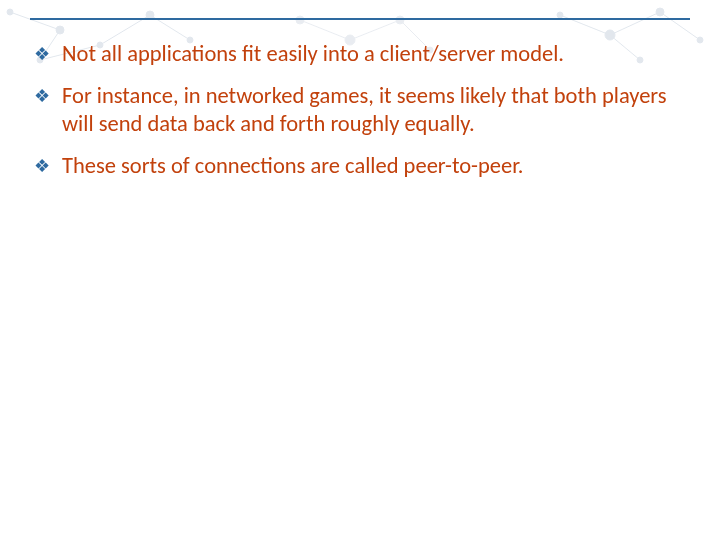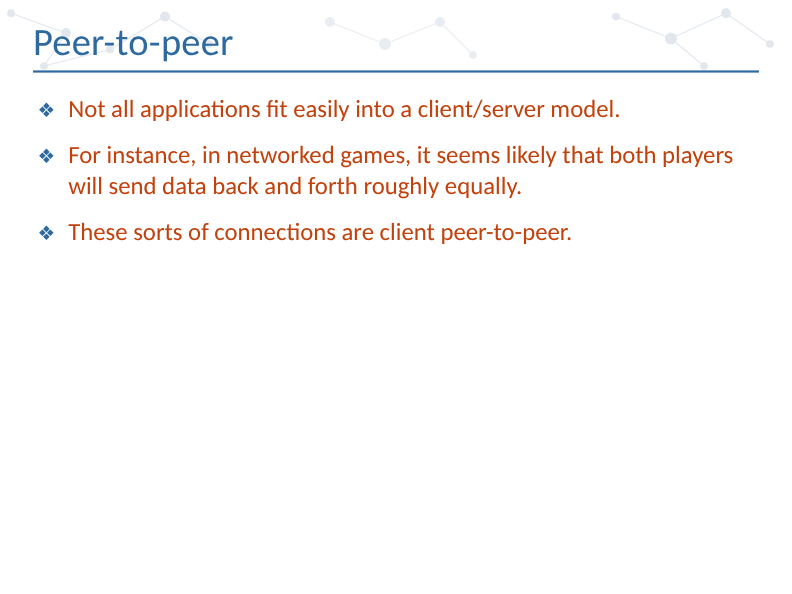--- a/index.html
+++ b/index.html
@@ -100,30 +100,29 @@
     <line x1="610" y1="35" x2="640" y2="60"></line>
     <circle cx="560" cy="15" r="3"></circle>
     <circle cx="610" cy="35" r="5"></circle>
     <circle cx="660" cy="12" r="4"></circle>
     <circle cx="700" cy="40" r="3"></circle>
     <circle cx="640" cy="60" r="3"></circle>
   </g>
 </svg>
 
 <div class="slide">
-  <h1 class="title">Peer-to-peer</h1>
   <div class="underline"></div>
 
   <div class="bullets">
     <div class="bullet-row">
       <div class="diamond">❖</div>
       <div class="bullet-text">Not all applications fit easily into a client/server model.</div>
     </div>
     <div class="bullet-row">
       <div class="diamond">❖</div>
       <div class="bullet-text">For instance, in networked games, it seems likely that both players will send data back and forth roughly equally.</div>
     </div>
     <div class="bullet-row">
       <div class="diamond">❖</div>
-      <div class="bullet-text">These sorts of connections are client peer-to-peer.</div>
+      <div class="bullet-text">These sorts of connections are called peer-to-peer.</div>
     </div>
   </div>
 </div>
 
 </body></html>

